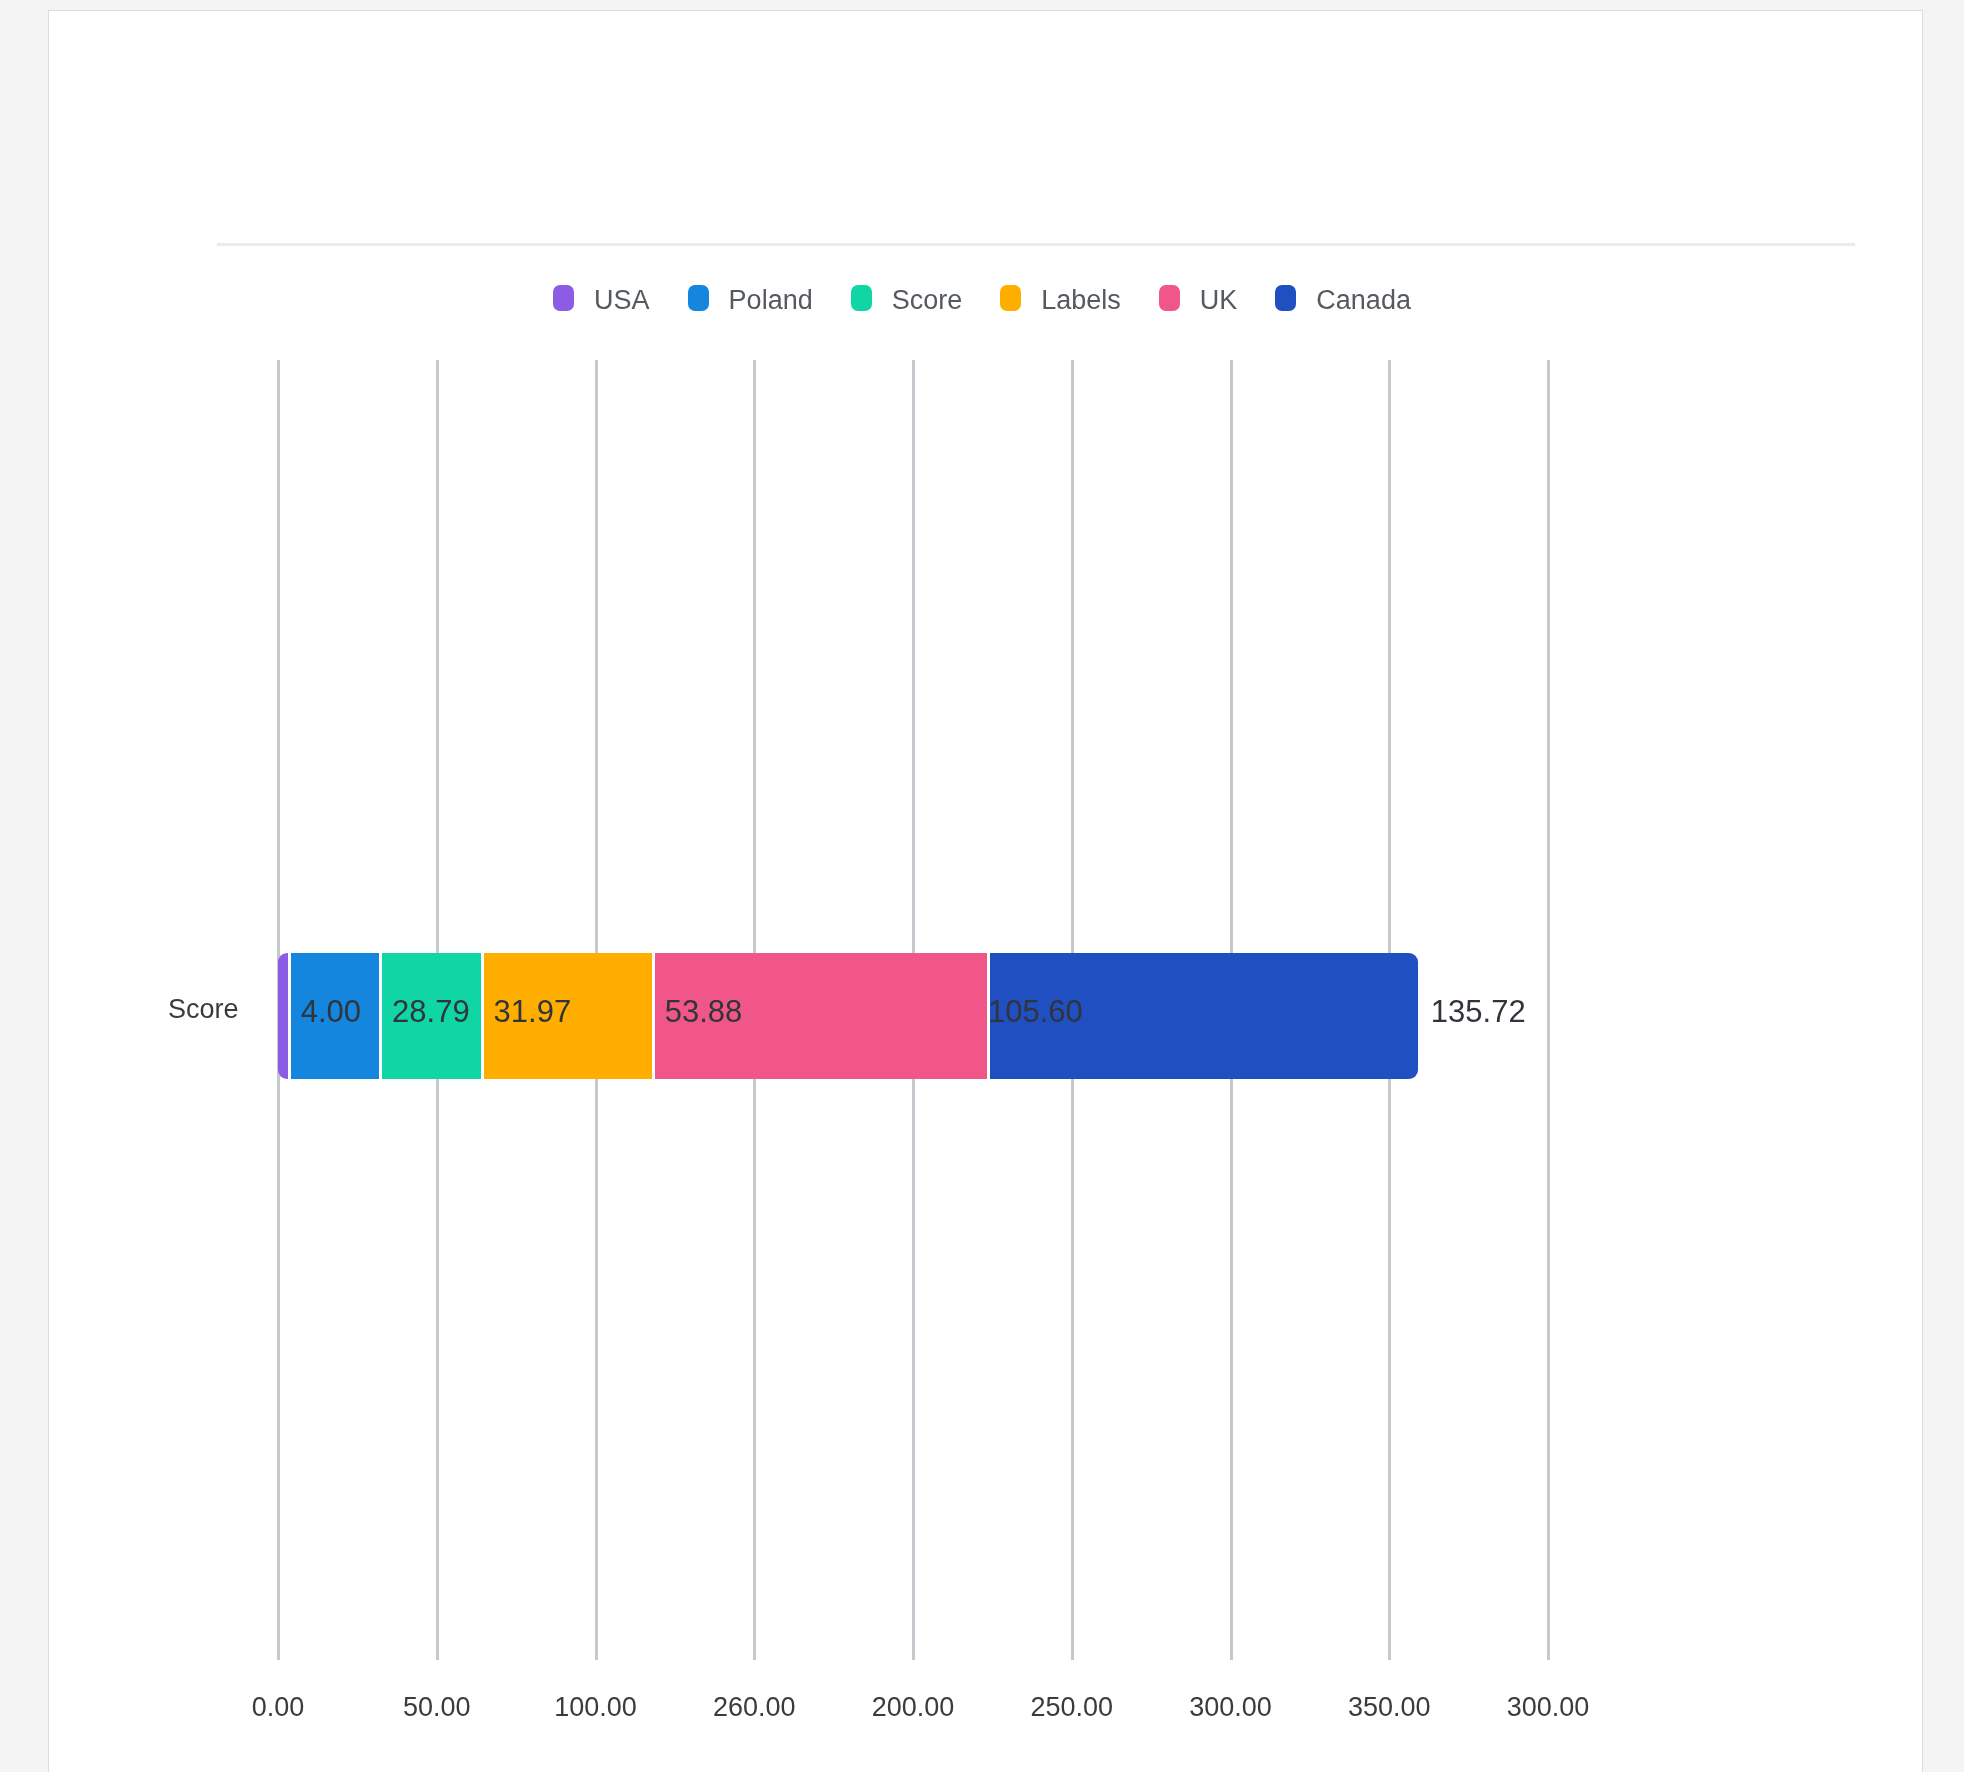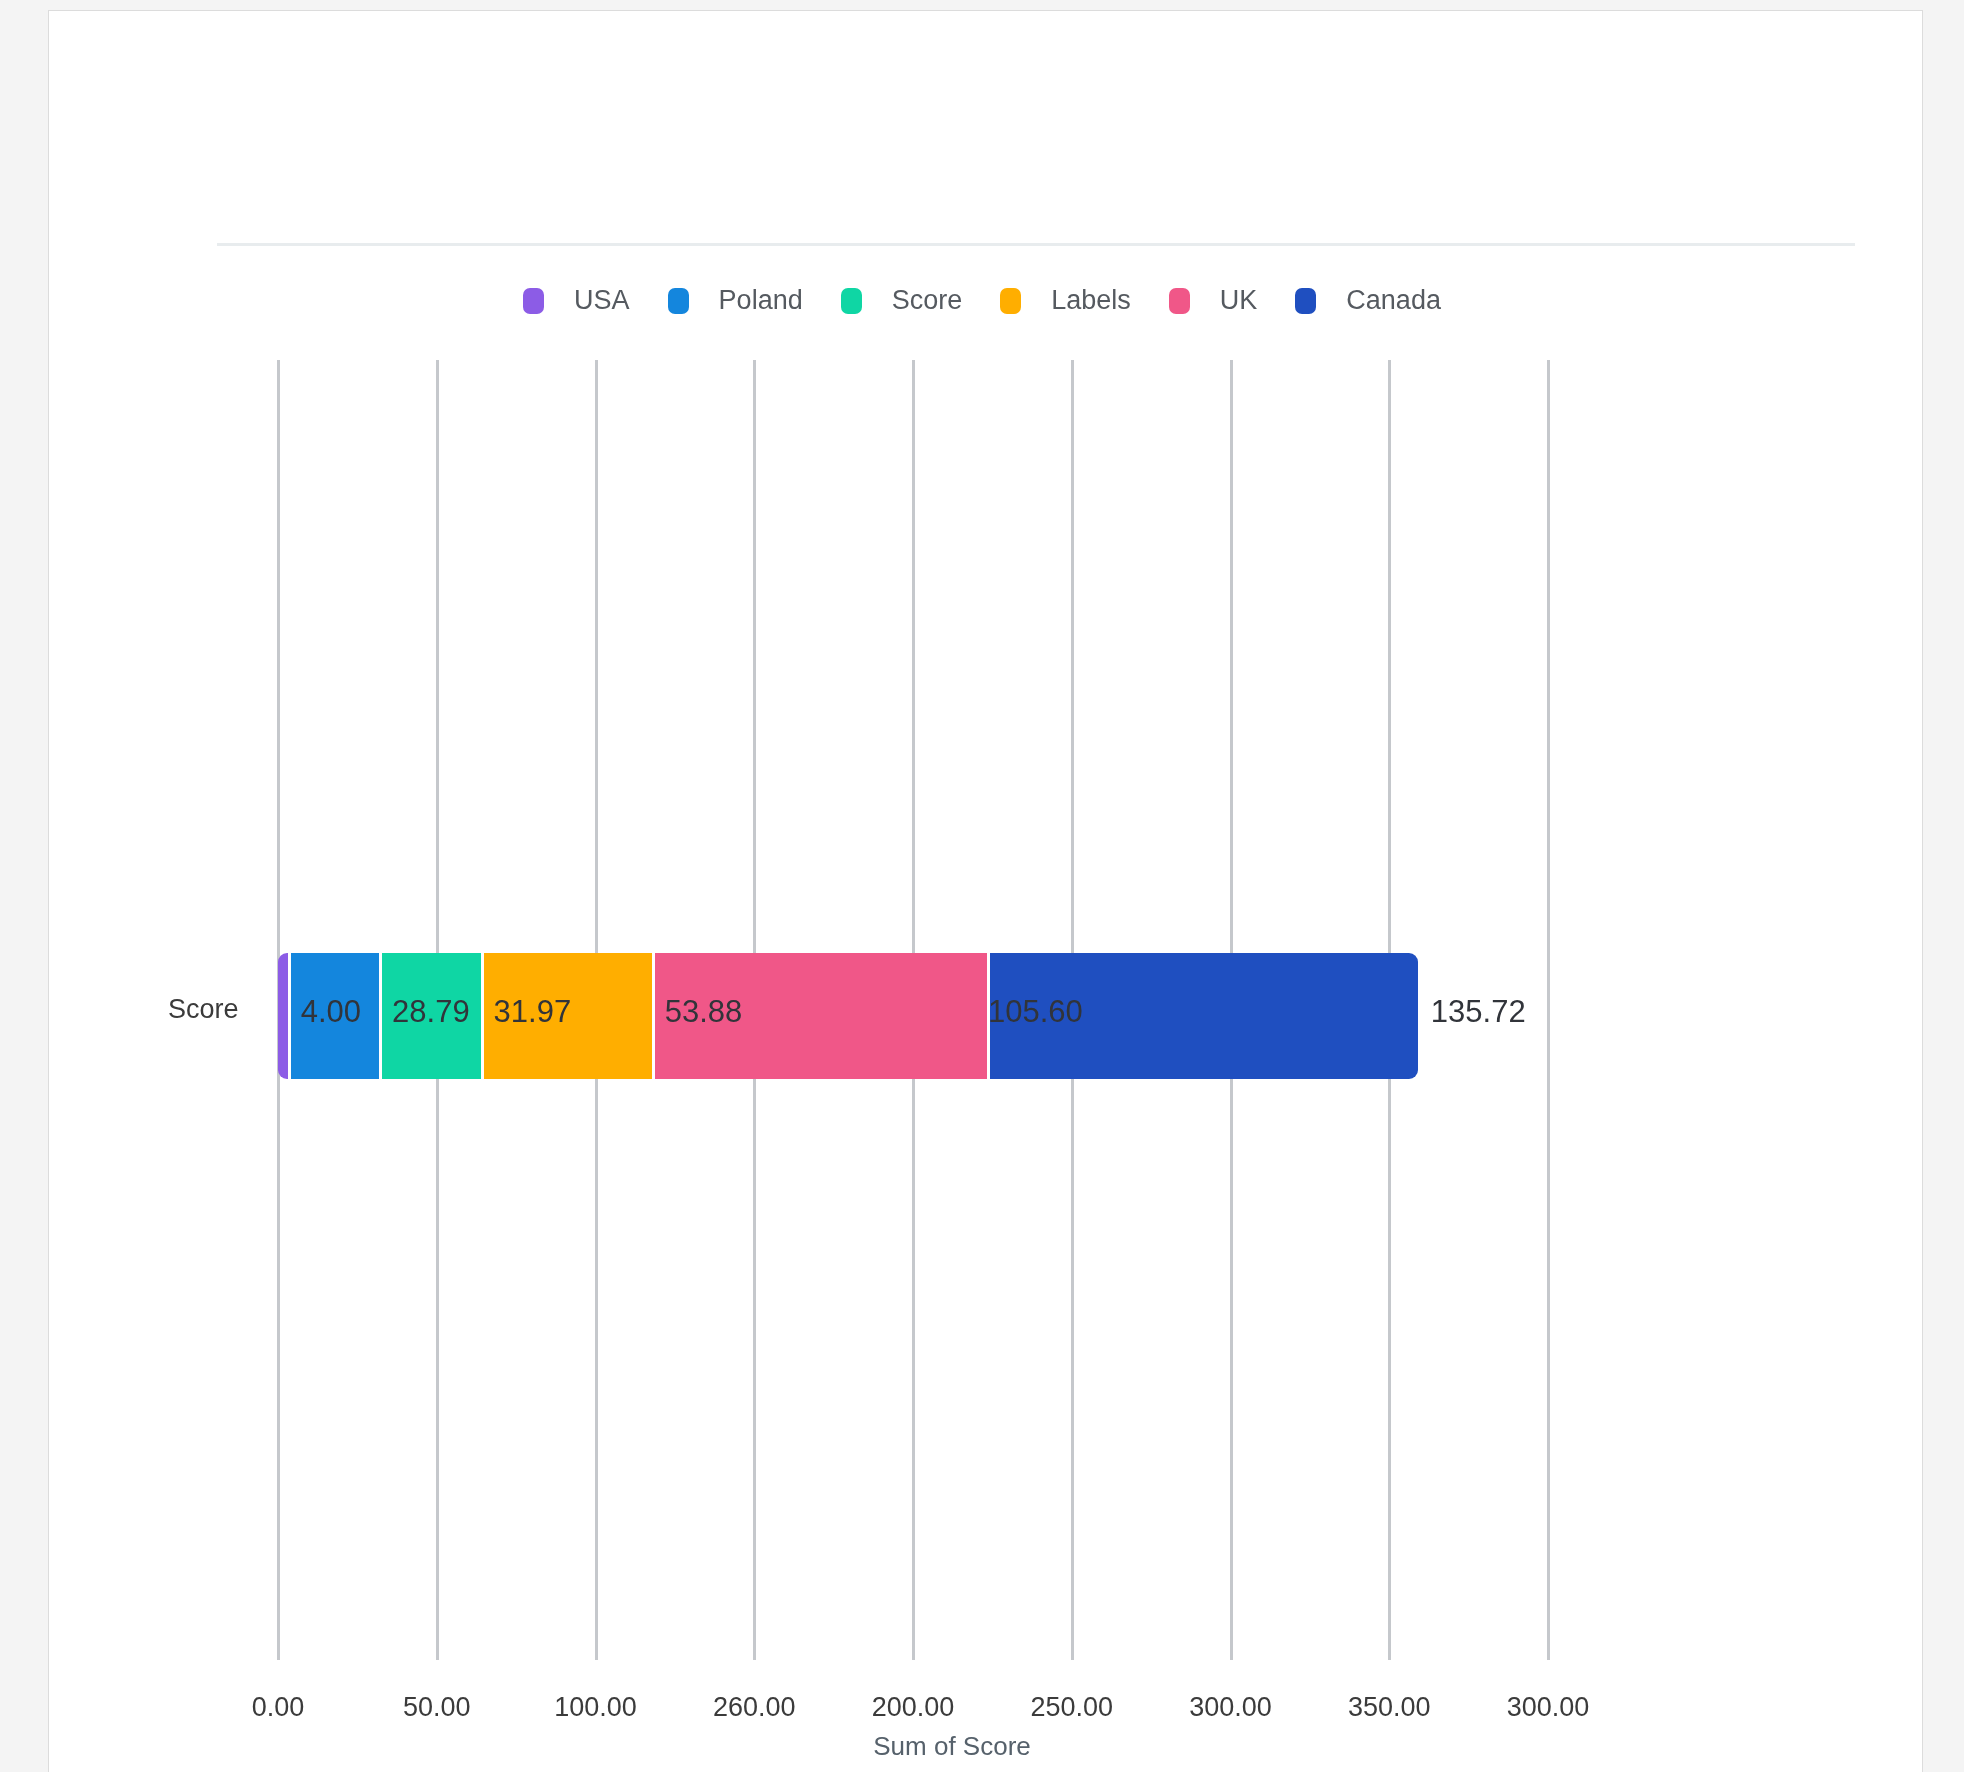--- a/index.html
+++ b/index.html
@@ -53,22 +53,21 @@
     top: 285px;
     width: 1964px;
     display: flex;
     justify-content: center;
     align-items: center;
     gap: 38px;
     pointer-events: none;
   }
   .legend-item {
     display: flex;
-    align-items: center;
-    gap: 30px;
+    gap: 20px;
     pointer-events: auto;
   }
   .legend-swatch {
     width: 21px;
     height: 26px;
     border-radius: 7px;
     flex: 0 0 auto;
   }
   .legend-label {
     font-size: 27px;
@@ -218,16 +217,13 @@
     </div>
   <div id="seg-labels">
       <div class="seg-label" style="left: 300.7px;">4.00</div>
       <div class="seg-label" style="left: 392.108px;">28.79</div>
       <div class="seg-label" style="left: 493.613px;">31.97</div>
       <div class="seg-label" style="left: 664.682px;">53.88</div>
       <div class="seg-label" style="left: 988px;">105.60</div>
       <div class="seg-label" style="left: 1430.87px; color: rgb(49, 52, 58);">135.72</div>
     </div>
 
-  <div id="axis-title">
-    <span id="axis-title-inner">Sum of Score</span>
-  </div>
 </div>
 
 </body></html>

